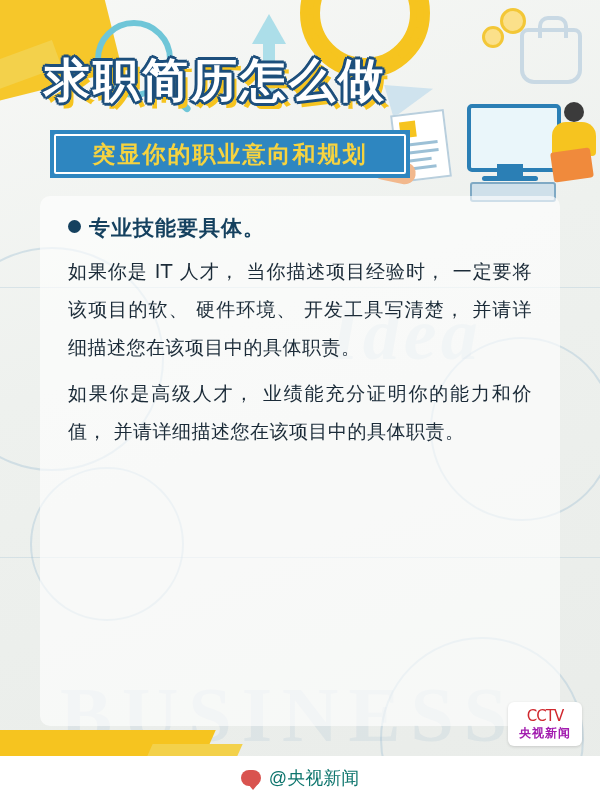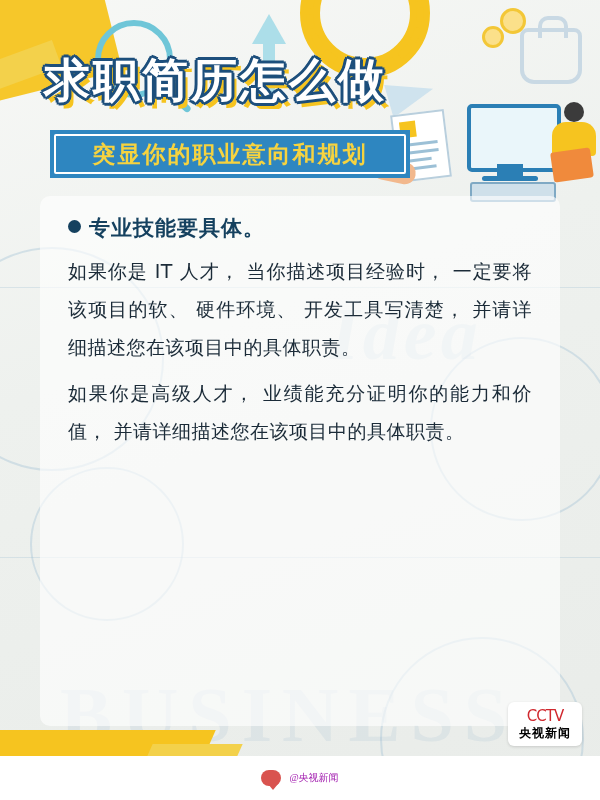--- a/index.html
+++ b/index.html
@@ -398,23 +398,23 @@
   .weibo-icon::after {
     content: "";
     position: absolute;
     right: 3px;
     bottom: -4px;
     border-left: 5px solid transparent;
     border-right: 5px solid transparent;
     border-top: 6px solid #d9534f;
   }
   .footer-text {
-    font-family: Liberation Serif, serif;
-    font-size: 10px;
-    color: #a21caf;
+    font-family: Liberation Sans, sans-serif;
+    font-size: 18px;
+    color: #0f766e;
   }
   .cctv-badge {
     position: absolute;
     right: 18px;
     bottom: 54px;
     width: 74px;
     height: 44px;
     background: #ffffff;
     border-radius: 6px;
     display: flex;
@@ -428,21 +428,21 @@
     font-family: "DejaVu Sans", "Liberation Sans", sans-serif;
     font-size: 15px;
     font-weight: normal;
     color: #d0282e;
     letter-spacing: -1px;
   }
   .cctv-sub {
     font-family: Liberation Sans, sans-serif;
     font-size: 12px;
     font-weight: bold;
-    color: #000000;
+    color: #a21caf;
     letter-spacing: 1px;
   }
   .bottom-yellow {
     position: absolute;
     bottom: 44px;
     left: 0;
     width: 240px;
     height: 26px;
     background: #f6c41f;
     transform: skewX(-24deg) translateX(-30px);

